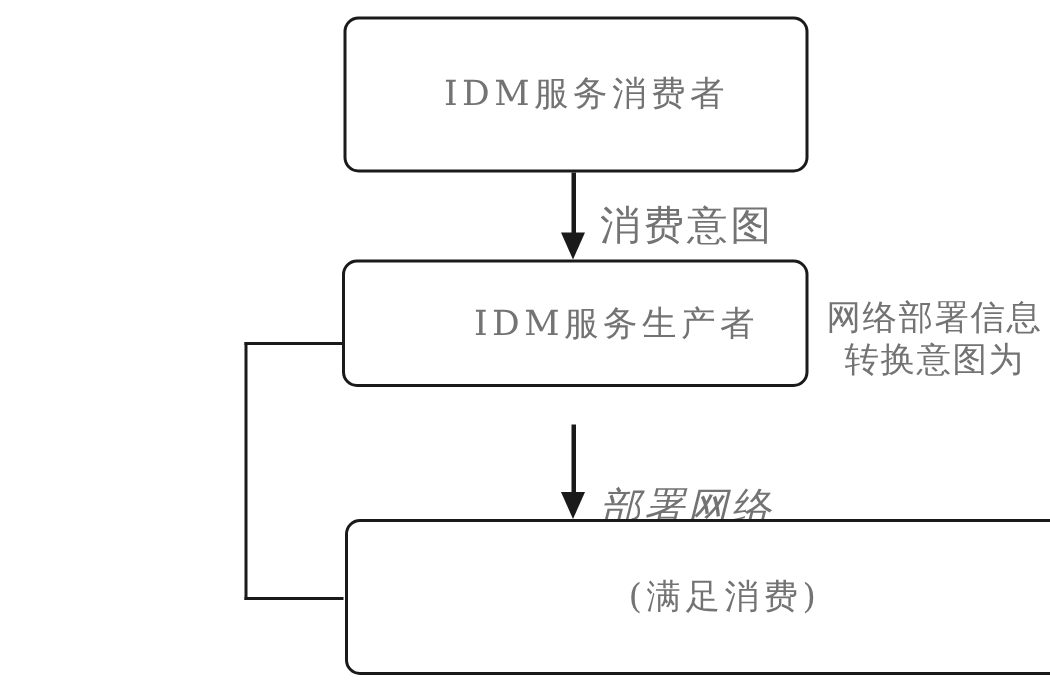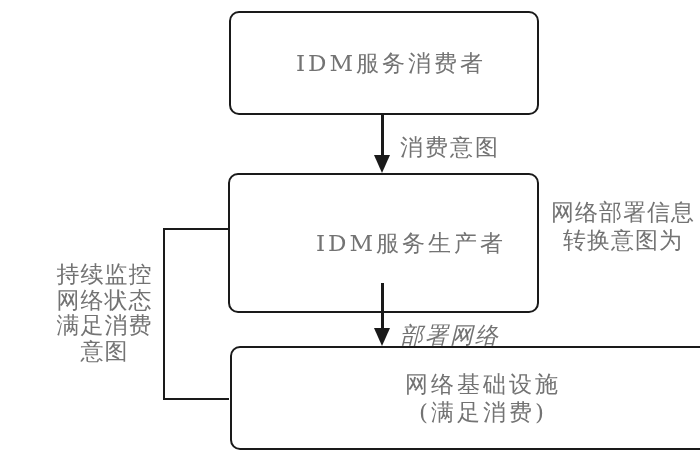--- a/index.html
+++ b/index.html
@@ -22,21 +22,21 @@
     flex-direction:column;
     align-items:center;
     justify-content:center;
     font-size:23px;
     letter-spacing:3px;
     text-align:center;
     box-sizing:border-box;
     line-height:28px;
   }
   .node-consumer { left:181px; top:11px; width:310px; height:104px; padding-left:14px; }
-  .node-producer { left:180px; top:173px; width:311px; height:140px; padding-left:55px; }
+  .node-producer { left:180px; top:173px; width:311px; height:85px; padding-left:55px; }
   .node-infra    { left:182px; top:346px; width:506px; height:104px; }
   .vline {
     position:absolute;
     width:2.5px;
     background:#1a1a1a;
   }
   .arrow1-line { left:333px; top:115px; height:42px; }
   .arrow2-line { left:333px; top:283px; height:46px; }
   .arrowhead {
     position:absolute;
@@ -50,21 +50,21 @@
   .feedback-line {
     position:absolute;
     left:115px; top:228px;
     width:66px; height:172px;
     border:2.5px solid #1a1a1a;
     border-right:none;
     box-sizing:border-box;
   }
   .edge-label {
     position:absolute;
-    font-size:23px;
+    font-size:27px;
     letter-spacing:2px;
     white-space:nowrap;
   }
   .edge-label-consume { left:352px; top:132px; }
   .edge-label-deploy  { left:352px; top:320px;font-style:italic; }
   .note {
     position:absolute;
     font-size:23px;
     text-align:center;
     letter-spacing:1px;
@@ -94,25 +94,18 @@
     <span class="note-line">网络部署信息</span>
     <span class="note-line">转换意图为</span>
   </div>
 
   <div class="vline arrow2-line"></div>
   <div class="arrowhead arrow2-head"></div>
   <div class="edge-label edge-label-deploy">部署网络</div>
 
   <div class="feedback-line"></div>
 
-  <div class="note note-left">
-    <span class="note-line">持续监控</span>
-    <span class="note-line">网络状态</span>
-    <span class="note-line">满足消费</span>
-    <span class="note-line">意图</span>
-  </div>
 
   <div class="node node-infra">
-    <span class="note-line">网络基础设施</span>
     <span class="note-line">(满足消费)</span>
   </div>
 
 </div>
 
 </body></html>

